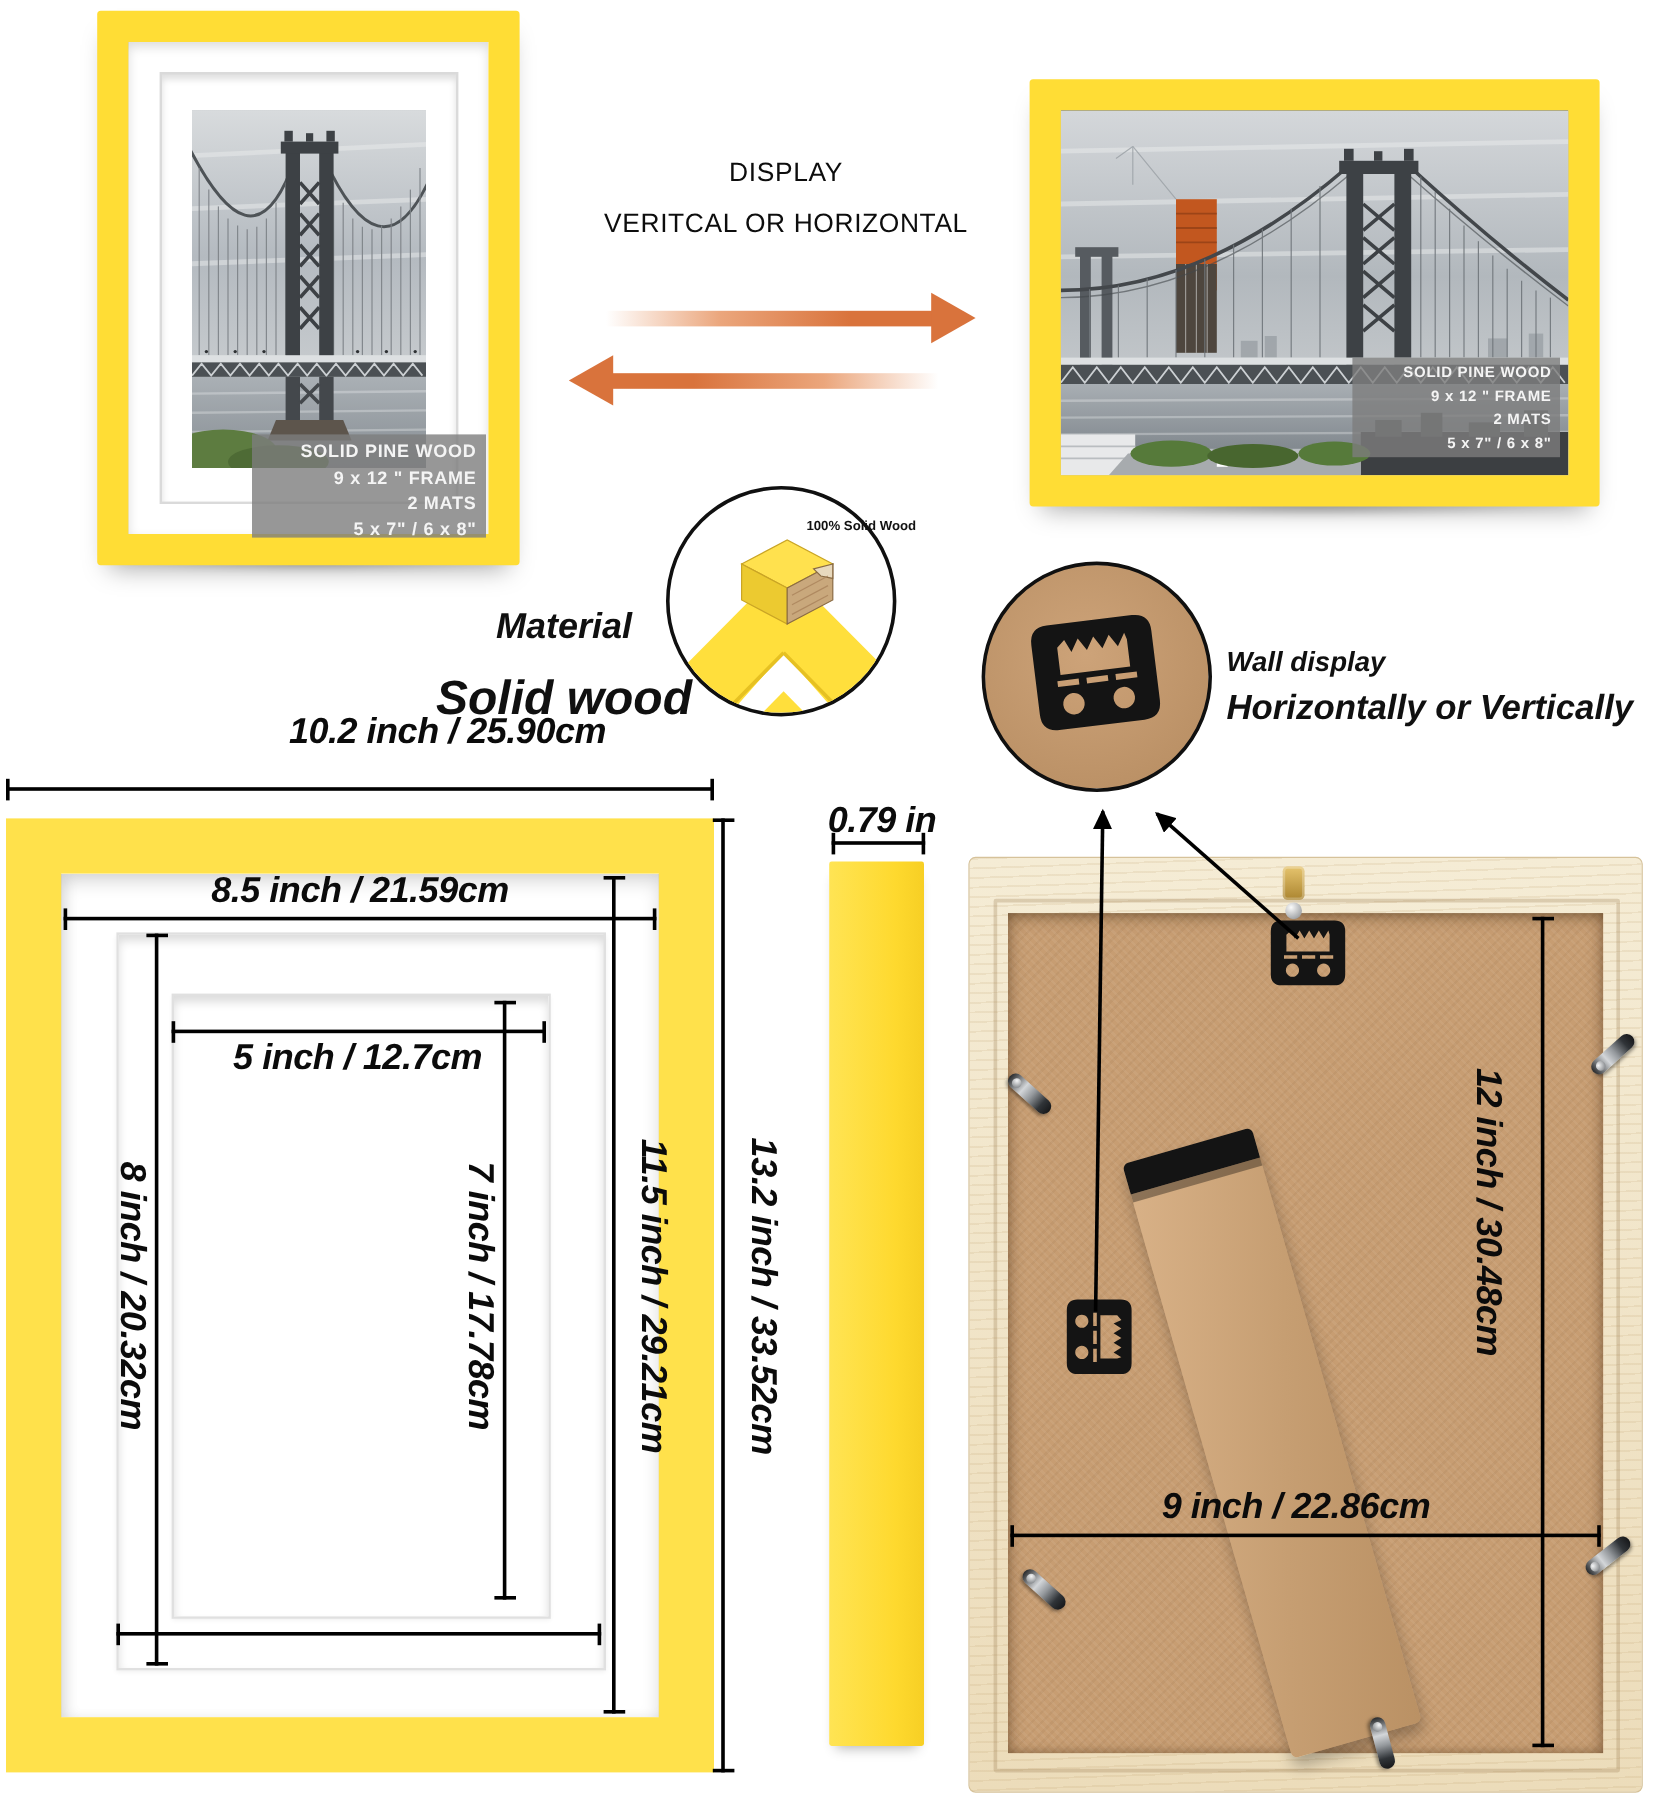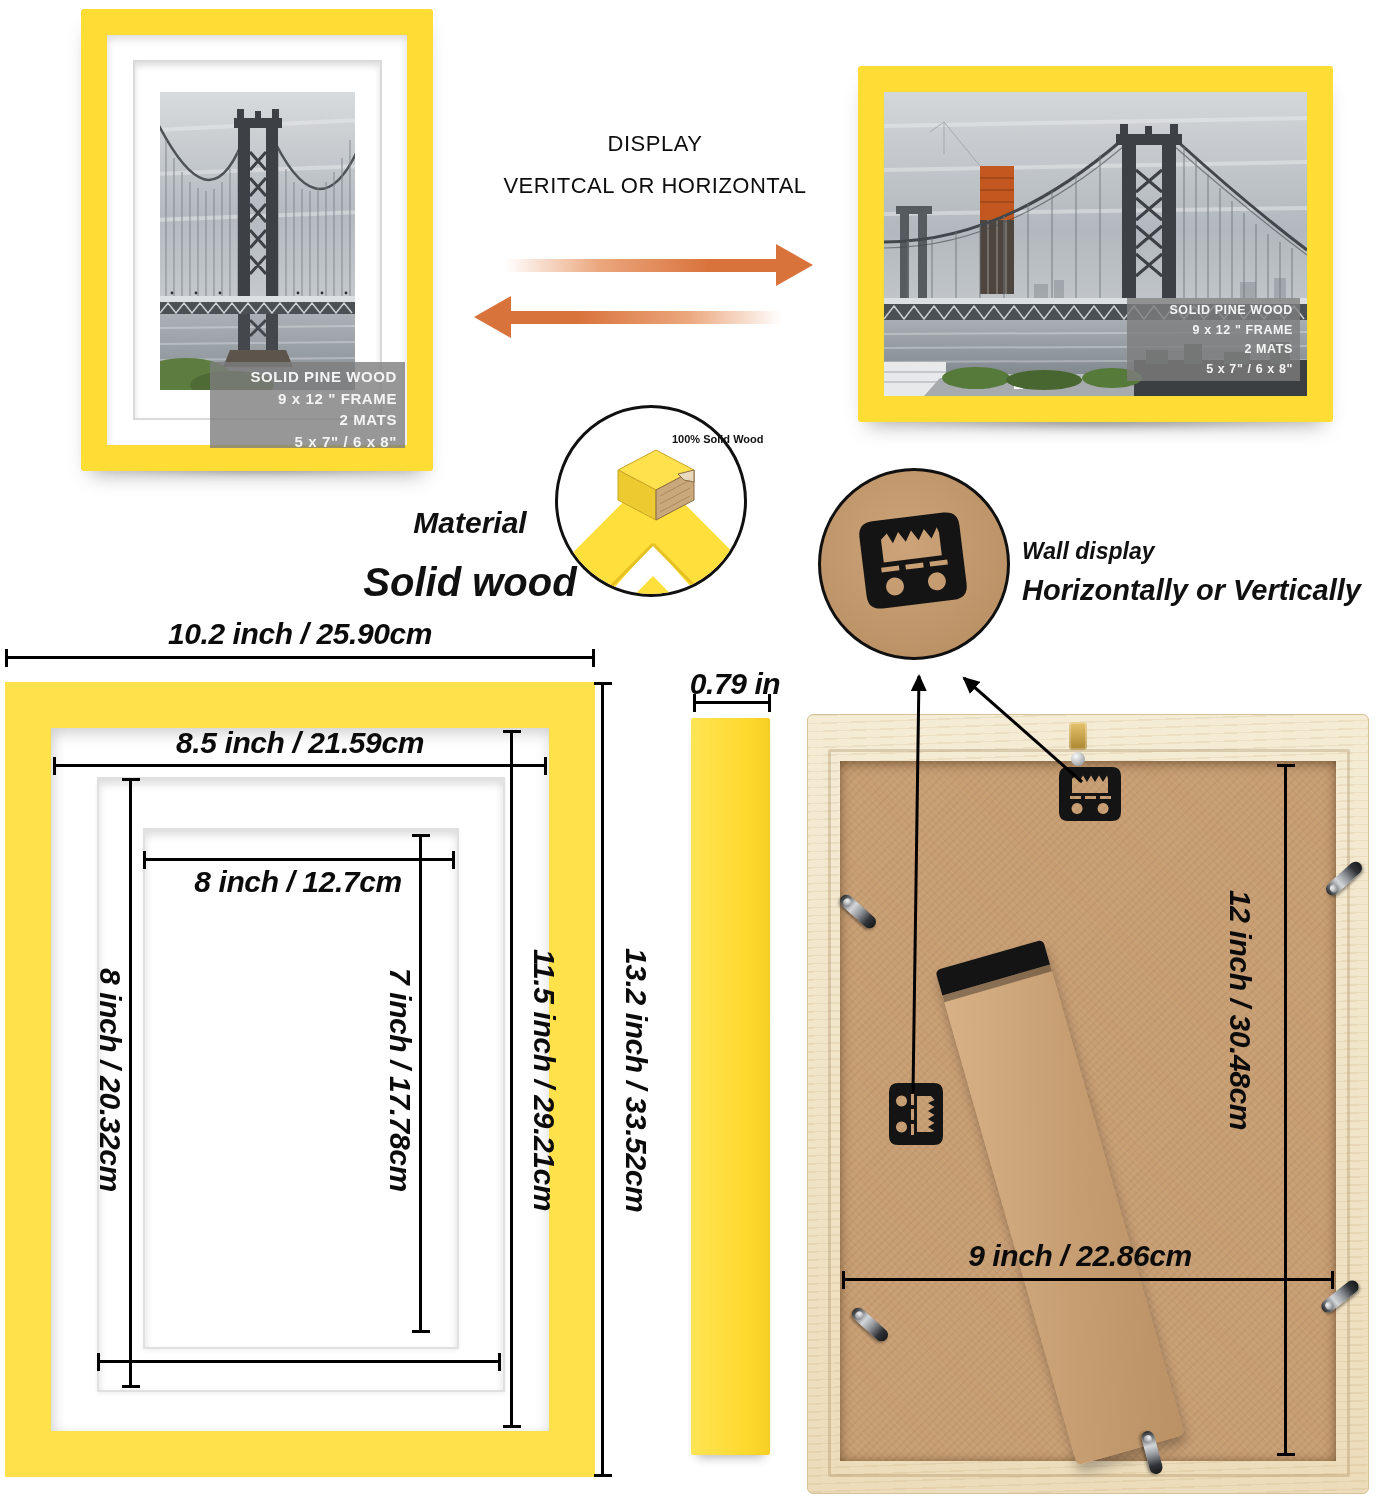--- a/index.html
+++ b/index.html
@@ -354,21 +354,21 @@
   <svg class="callout-arrows" viewBox="0 0 300 480">
     <defs>
       <marker id="ah" markerUnits="userSpaceOnUse" markerWidth="18" markerHeight="16" refX="15" refY="8" orient="auto">
         <path d="M0,0 L17,8 L0,16 Z" fill="#000"></path>
       </marker>
     </defs>
     <line x1="63" y1="453" x2="69" y2="36" stroke="#000" stroke-width="3" marker-end="url(#ah)"></line>
     <line x1="232" y1="142" x2="114" y2="38" stroke="#000" stroke-width="3" marker-end="url(#ah)"></line>
   </svg>
 
-  <div class="dlab" style="left:95px;top:618px;width:410px;">10.2 inch / 25.90cm</div>
+  <div class="dlab" style="left:95px;top:594px;width:410px;text-align:right;">10.2 inch / 25.90cm</div>
   <div class="dlh" style="left:5px;top:656px;width:590px;"></div>
 
   <div class="fd-outer">
     <div class="fd-mat">
       <div class="fd-open" style="left:46px;top:49px;width:404px;height:611px;"></div>
       <div class="fd-open" style="left:92px;top:100px;width:312px;height:517px;"></div>
     </div>
   </div>
 
   <div class="dlv" style="left:601px;top:682px;height:795px;"></div>
@@ -380,21 +380,21 @@
   <div class="dlv" style="left:510px;top:730px;height:698px;"></div>
   <div class="dlab dlab-v" style="left:522px;top:880px;width:44px;height:400px;">11.5 inch / 29.21cm</div>
 
   <div class="dlv" style="left:129px;top:778px;height:610px;"></div>
   <div class="dlab dlab-v" style="left:88px;top:880px;width:44px;height:400px;">8 inch / 20.32cm</div>
 
   <div class="dlv" style="left:419px;top:834px;height:499px;"></div>
   <div class="dlab dlab-v" style="left:378px;top:880px;width:44px;height:400px;">7 inch / 17.78cm</div>
 
   <div class="dlh" style="left:143px;top:858px;width:312px;"></div>
-  <div class="dlab" style="left:133px;top:866px;width:330px;">8 inch / 12.7cm</div>
+  <div class="dlab" style="left:133px;top:866px;width:330px;">5 inch / 12.7cm</div>
 
   <div class="dlh" style="left:97px;top:1360px;width:404px;"></div>
 
   <div class="dlab" style="left:655px;top:640px;width:160px;margin-top:28px;">0.79 in</div>
   <div class="dlh" style="left:693px;top:701px;width:78px;"></div>
   <div class="side-bar"></div>
 
   <div class="bk-wood">
     <div class="bk-lip"></div>
     <div class="bk-board"></div>

